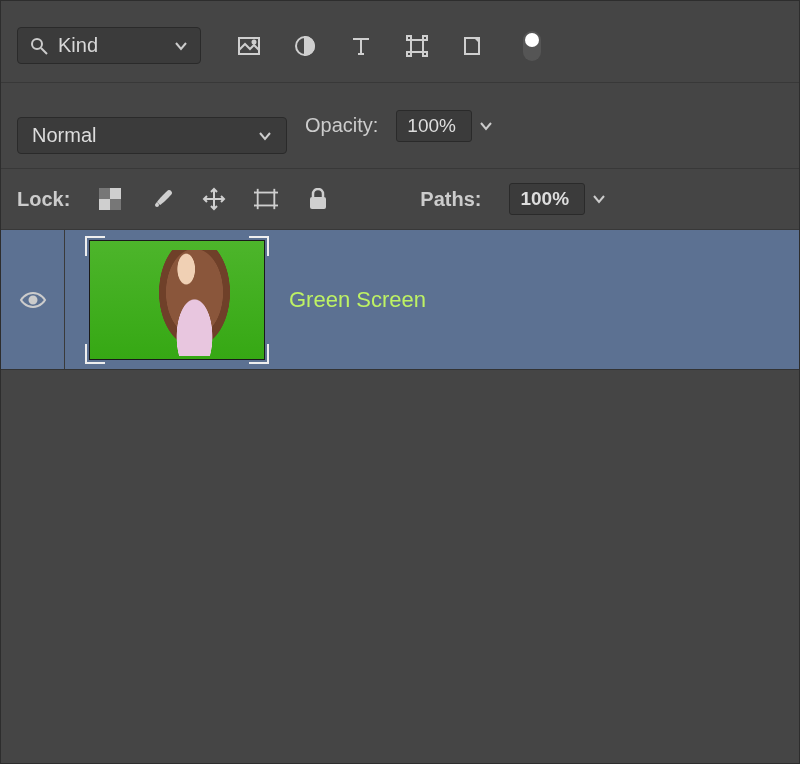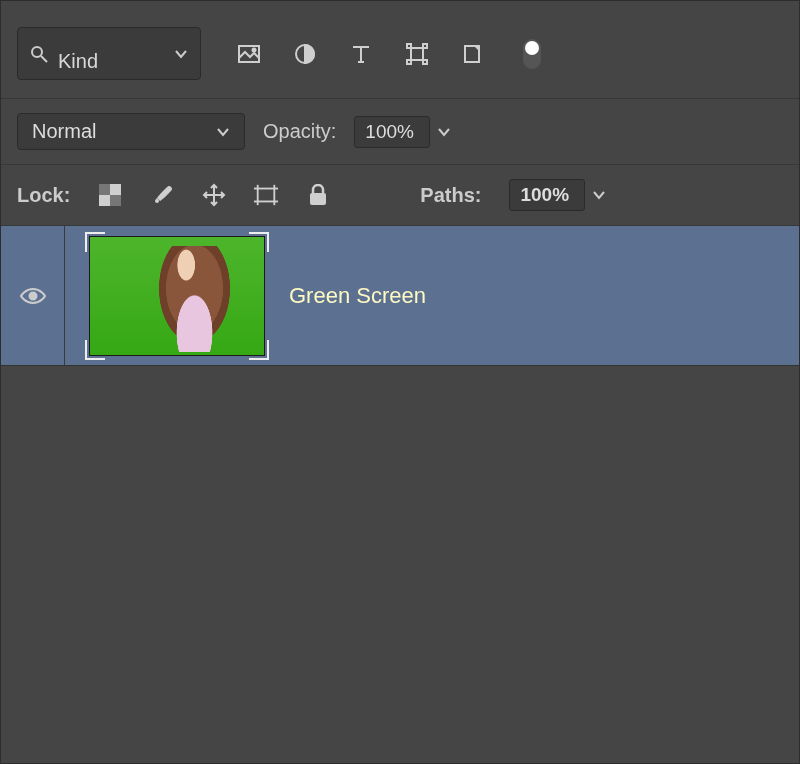--- a/index.html
+++ b/index.html
@@ -112,21 +112,21 @@
     align-items:center;
     justify-content:space-between;
     background:#3b3b3b;
     border:1px solid #2a2a2a;
     border-radius:4px;
     padding:6px 14px;
     font-size:20px;
     cursor:pointer;
     color:#ddd;
   }
-  .blend-select { width: 228px; }
+  .blend-select { width: 270px; margin-top: 20px; }
   .label { font-size:20px; color:#ccc; }
   .combo {
     display:flex;
     align-items:center;
     gap:2px;
   }
   .num-input {
     background:#3b3b3b;
     border:1px solid #2a2a2a;
     border-radius:3px;
@@ -185,21 +185,21 @@
   .corners { display:none; position:absolute; inset:-4px; pointer-events:none; }
   .corners span { position:absolute; width:20px; height:20px; border-color:#eee; border-style:solid; }
   .corners .tl { top:0; left:0; border-width:2px 0 0 2px; }
   .corners .tr { top:0; right:0; border-width:2px 2px 0 0; }
   .corners .bl { bottom:0; left:0; border-width:0 0 2px 2px; }
   .corners .br { bottom:0; right:0; border-width:0 2px 2px 0; }
   .layer-name {
     font-size:22px;
     color:#eee;
   }
-  .layer.selected .layer-name { color:#fef9c3; }
+  .layer.selected .layer-name { color:#bef264; }
   
   .green-thumb {
     background: linear-gradient(#4db52b,#36a814);
   }
   .green-thumb::before{
     content:"";
     position:absolute;
     left:36%; top:8%;
     width:48%; height:90%;
     background: radial-gradient(ellipse at 40% 18%, #f0d0b4 0 12%, transparent 13%),
@@ -228,21 +228,21 @@
 
   <div class="row filter-row">
     <div class="kind-select">
       <div class="kind-left">
         <span>
           <svg width="18" height="18" viewBox="0 0 18 18" fill="none" stroke="#ccc" stroke-width="2">
               <circle cx="7" cy="7" r="5"></circle>
               <line x1="11" y1="11" x2="17" y2="17"></line>
             </svg>
         </span>
-        <span style="font-size:20px;margin-top:16px;">Kind</span>
+        <span style="font-size:20px;">Kind</span>
       </div>
       <span>
         <svg width="14" height="10" viewBox="0 0 14 10" fill="none" stroke="#ccc" stroke-width="2">
             <polyline points="2,2 7,8 12,2"></polyline>
           </svg>
       </span>
     </div>
     <div class="filter-icons">
       <span class="icon-btn">
         <svg width="22" height="18" viewBox="0 0 22 18" fill="none" stroke="#cfcfcf" stroke-width="2">

